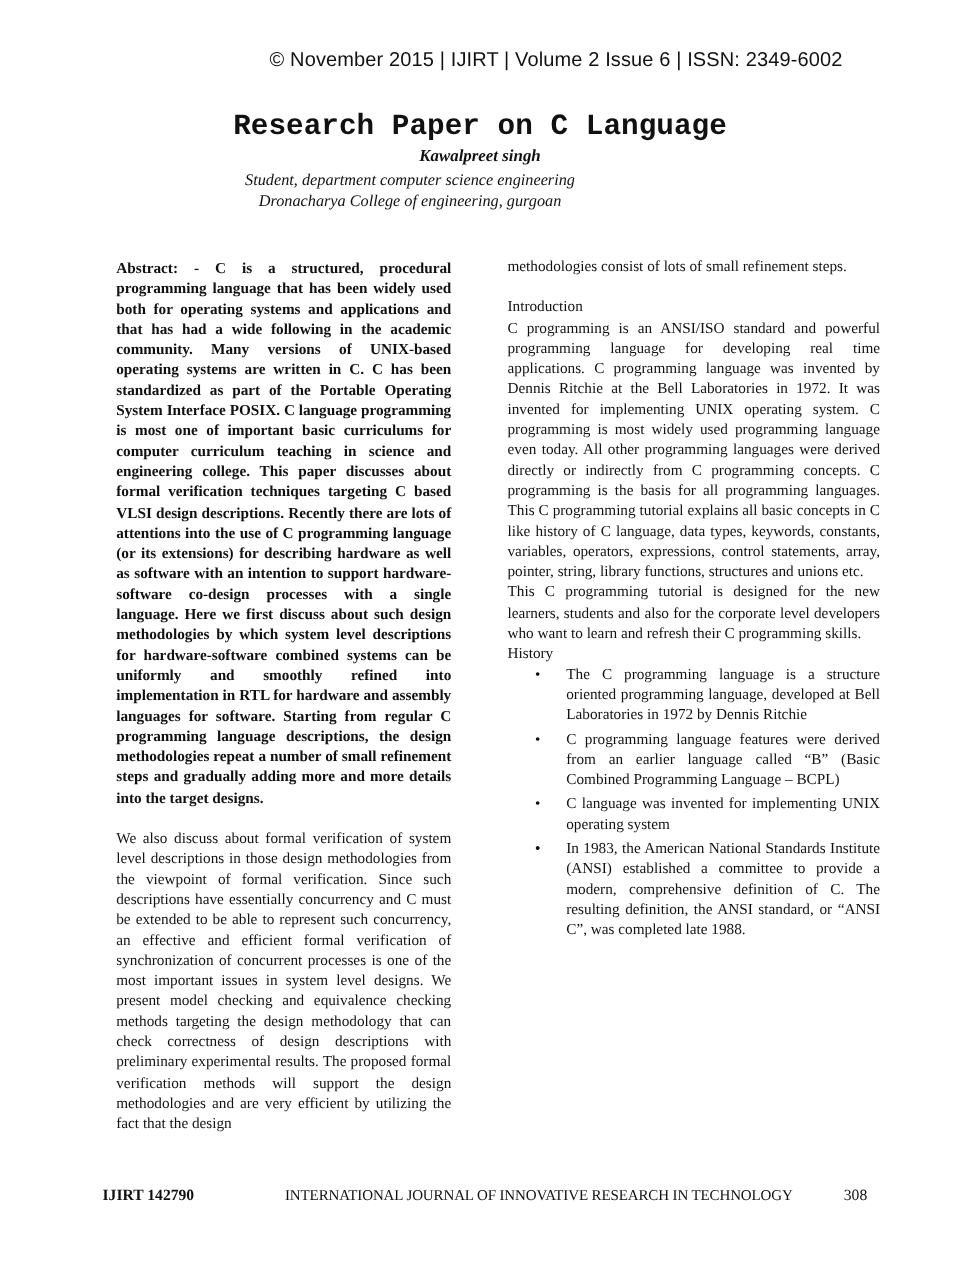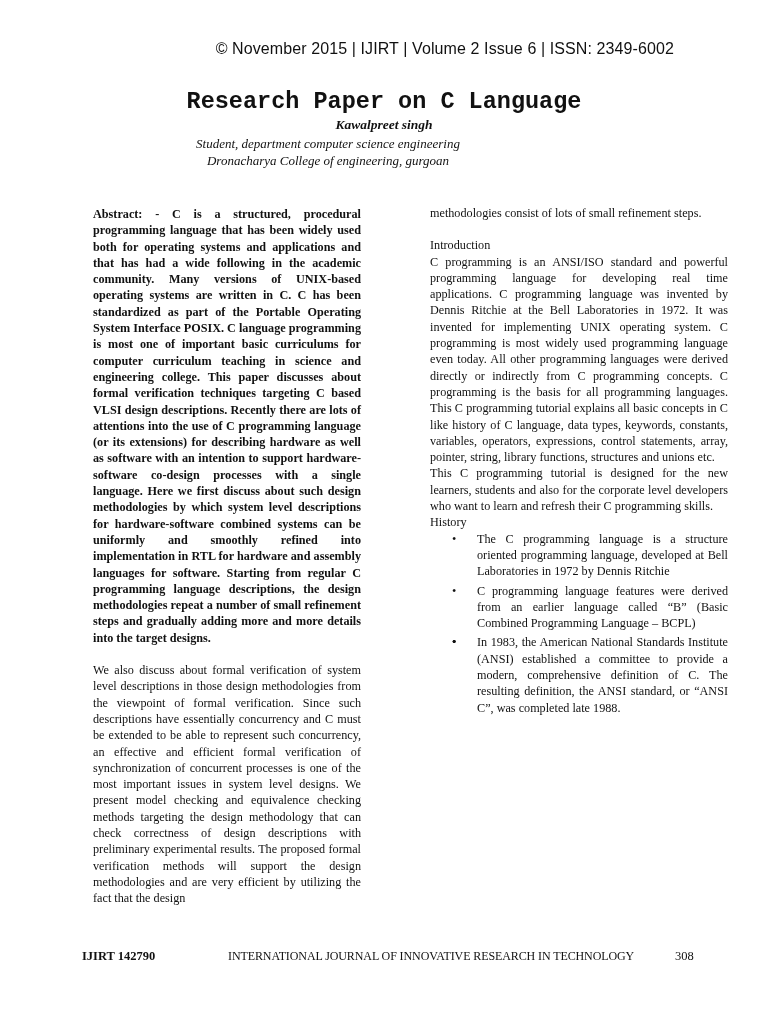--- a/index.html
+++ b/index.html
@@ -22,21 +22,21 @@
       font-family: "Liberation Serif", serif; font-style: italic; font-size: 13px;
     }
     .affil.l1 { top: 136px; }
     .affil.l2 { top: 153px; }
 
     .col {
       position: absolute; font-family: "Liberation Serif", serif; font-size: 12.2px;
       line-height: 16.3px; text-align: justify;
     }
     .col-left { left: 93px; top: 206px; width: 268px; }
-    .col-right { left: 406px; top: 205px; width: 298px; margin-left: 24px; }
+    .col-right { left: 406px; top: 205px; width: 298px; }
     .col p { margin: 0; }
     .abstract { font-weight: bold; }
     .gap { height: 16px; }
     .section-head { font-weight: normal; }
     ul.hist { margin: 0; padding: 0; list-style: none; }
     ul.hist li { position: relative; padding-left: 47px; margin-bottom: 3px; }
     ul.hist li .bullet { position: absolute; left: 22px; top: 0; }
 
     .footer {
       position: absolute; top: 949px; left: 0; width: 768px;
@@ -73,20 +73,21 @@
     <li>
       <span class="bullet">•</span>
       <span>The C programming language is a structure oriented programming language, developed at Bell Laboratories in 1972 by Dennis Ritchie</span>
     </li>
     <li>
       <span class="bullet">•</span>
       <span>C programming language features were derived from an earlier language called “B” (Basic Combined Programming Language – BCPL)</span>
     </li>
     <li>
       <span class="bullet">•</span>
+      <span>C language was invented for implementing UNIX operating system</span>
     </li>
     <li>
       <span class="bullet">•</span>
     </li>
     <li>
       <span class="bullet">•</span>
       <span>In 1983, the American National Standards Institute (ANSI) established a committee to provide a modern, comprehensive definition of C. The resulting definition, the ANSI standard, or “ANSI C”, was completed late 1988.</span>
     </li>
   </ul>
 </div>

